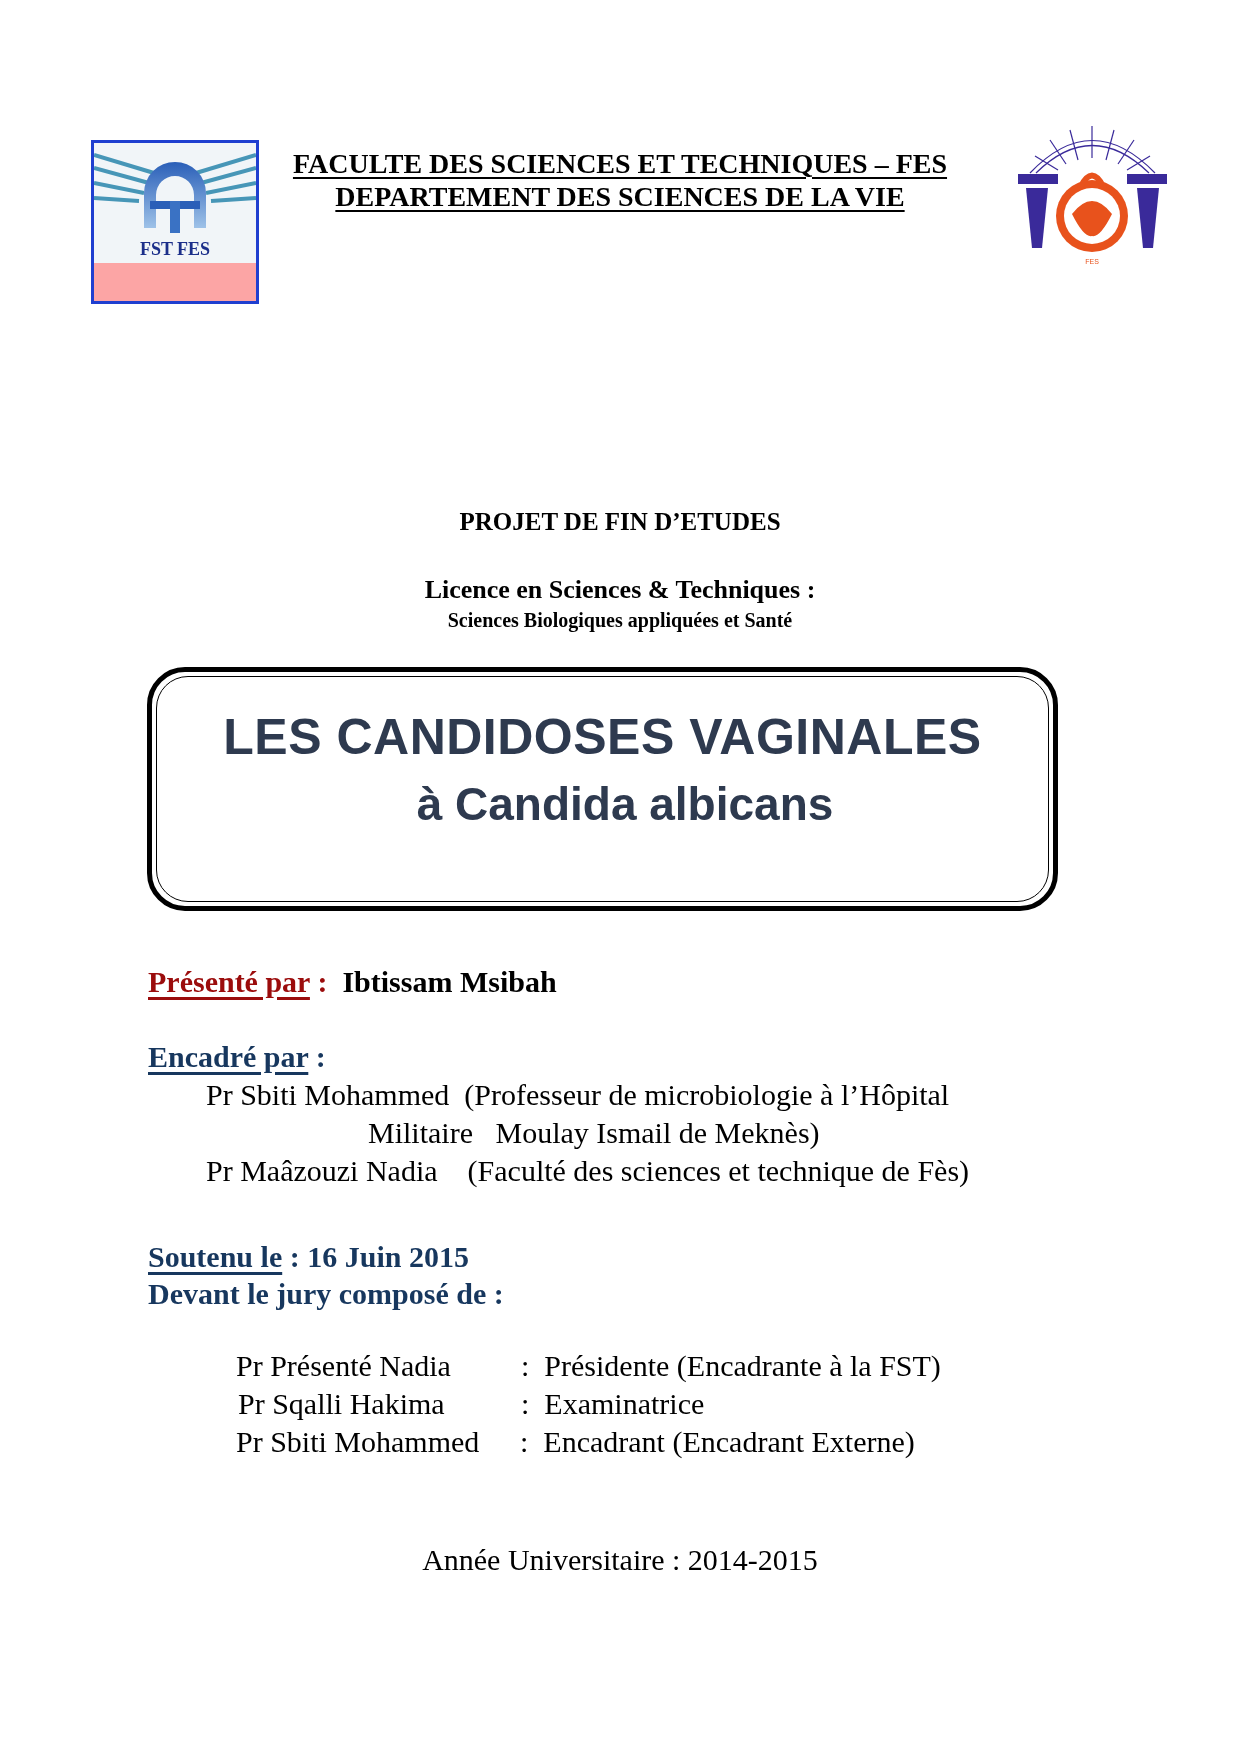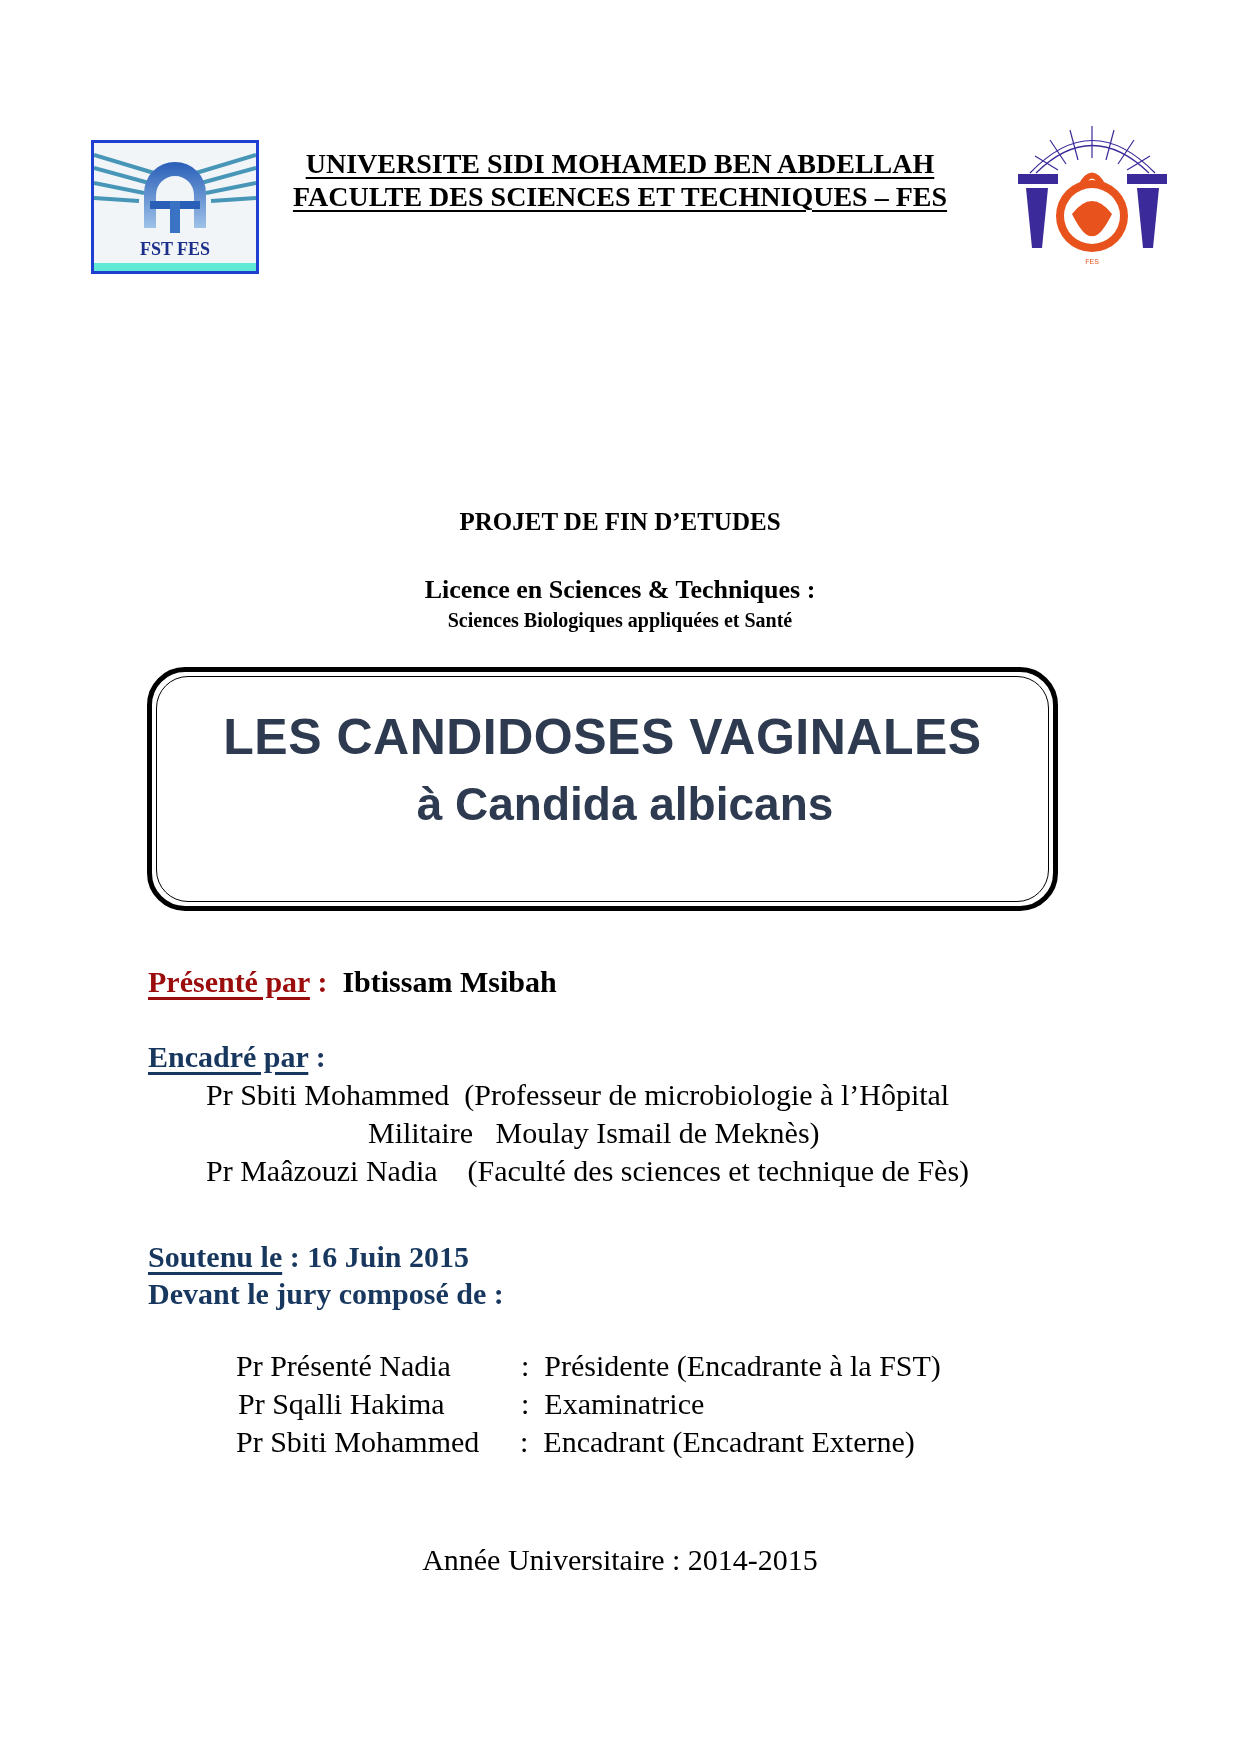--- a/index.html
+++ b/index.html
@@ -1,20 +1,20 @@
 <!DOCTYPE html>
 <html><head>
 <meta charset="utf-8">
 <style>
   html, body { margin:0; padding:0; background:#ffffff; }
   body { width:1240px; height:1755px; position:relative; overflow:hidden;
          font-family:"Liberation Serif", "DejaVu Serif", serif; color:#000; }
 
-  .logo-left { position:absolute; left:91px; top:140px; width:168px; height:134px;
-               border:3px solid #1f3fd0; box-sizing:border-box; background:#5eead4; overflow:hidden; }
+  .logo-left { position:absolute; left:91px; top:140px; width:168px; height:164px;
+               border:3px solid #1f3fd0; box-sizing:border-box; background:#fca5a5; overflow:hidden; }
   .logo-right { position:absolute; left:1010px; top:118px; width:165px; height:150px; }
 
   .header { position:absolute; left:260px; top:147px; width:720px; text-align:center;
             font-weight:bold; font-size:28px; line-height:33px; }
   .header div { text-decoration:underline; text-decoration-thickness:2px; text-underline-offset:4px; }
 
   .pfe { position:absolute; left:0; width:1240px; top:508px; text-align:center; font-weight:bold; font-size:25px; }
   .licence { position:absolute; left:0; width:1240px; top:575px; text-align:center; font-weight:bold; font-size:26px; }
   .spec { position:absolute; left:0; width:1240px; top:609px; text-align:center; font-weight:bold; font-size:20px; }
 
@@ -67,22 +67,22 @@
       <line x1="162" y1="55" x2="117" y2="58"></line>
     </g>
     <path d="M50 85 L50 50 A31 31 0 0 1 112 50 L112 85 L100 85 L100 52 A19 19 0 0 0 62 52 L62 85 Z" fill="url(#gl)"></path>
     <rect x="56" y="58" width="50" height="8" fill="#2a5fb8"></rect>
     <rect x="76" y="58" width="10" height="32" fill="#3a72c4"></rect>
     <text x="81" y="112" text-anchor="middle" font-family="Liberation Serif, serif" font-weight="bold" font-size="18" fill="#1c2f8a">FST FES</text>
   </svg>
 </div>
 
 <div class="header">
-  <div>UNIVERSITE SIDI MOHAMED BEN ABDELLAH</div>
   <div>FACULTE DES SCIENCES ET TECHNIQUES – FES</div>
+  <div>DEPARTEMENT DES SCIENCES DE LA VIE</div>
 </div>
 
 <div class="logo-right">
   <svg width="165" height="150" viewBox="0 0 165 150">
     <g stroke="#3a2a9a" stroke-width="1.2" fill="none">
       <path d="M20 55 Q82 -10 145 55"></path>
       <path d="M26 55 Q82 0 139 55"></path>
       <line x1="82" y1="8" x2="82" y2="40"></line>
       <line x1="60" y1="12" x2="68" y2="42"></line>
       <line x1="104" y1="12" x2="96" y2="42"></line>

